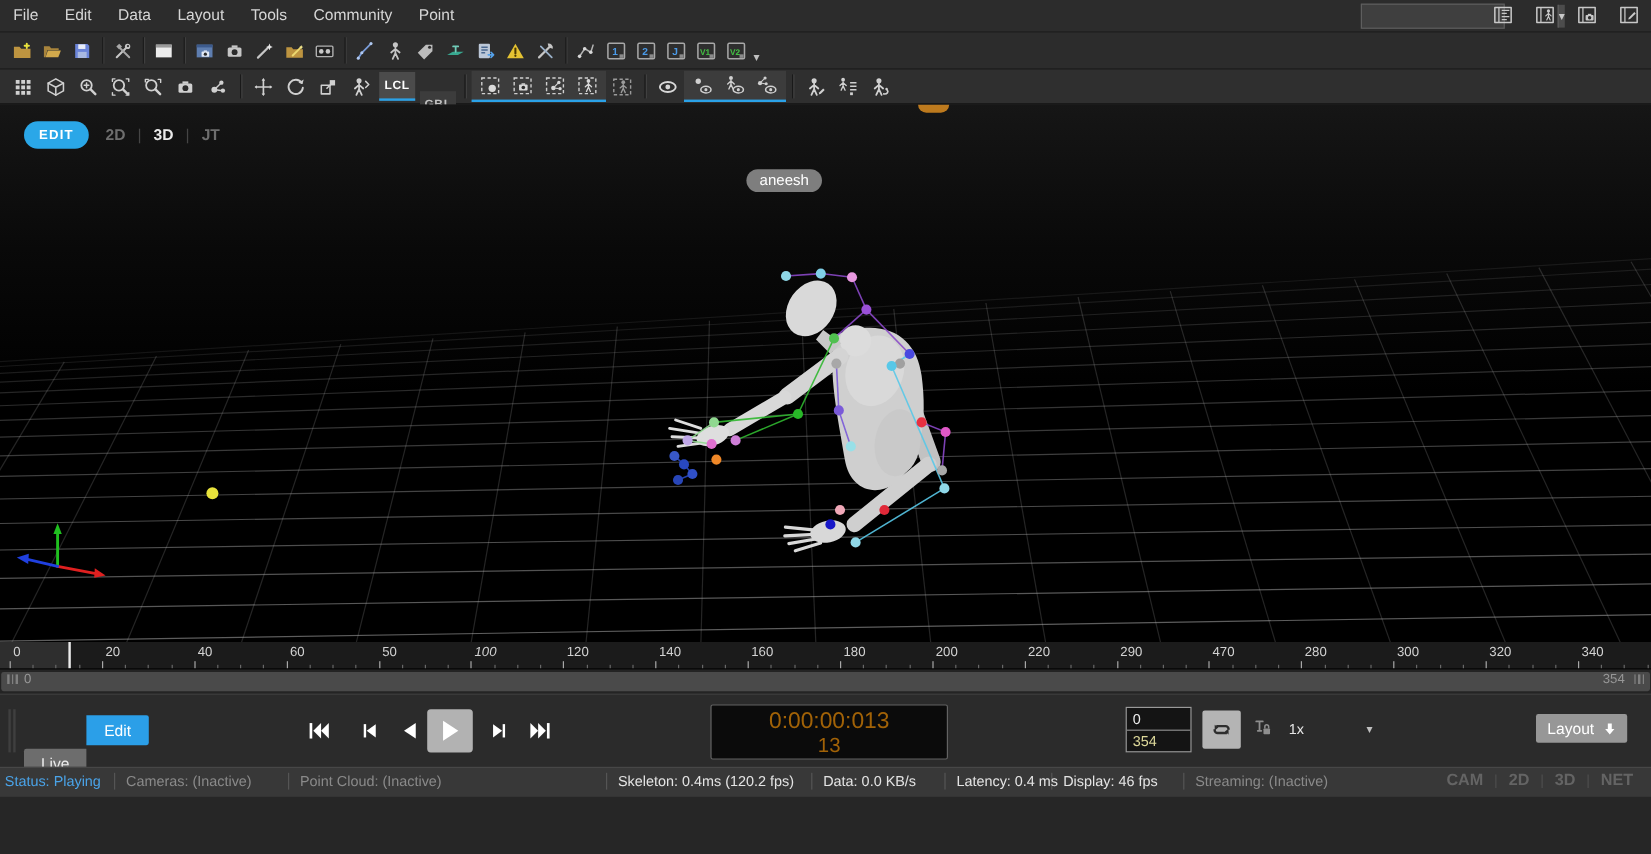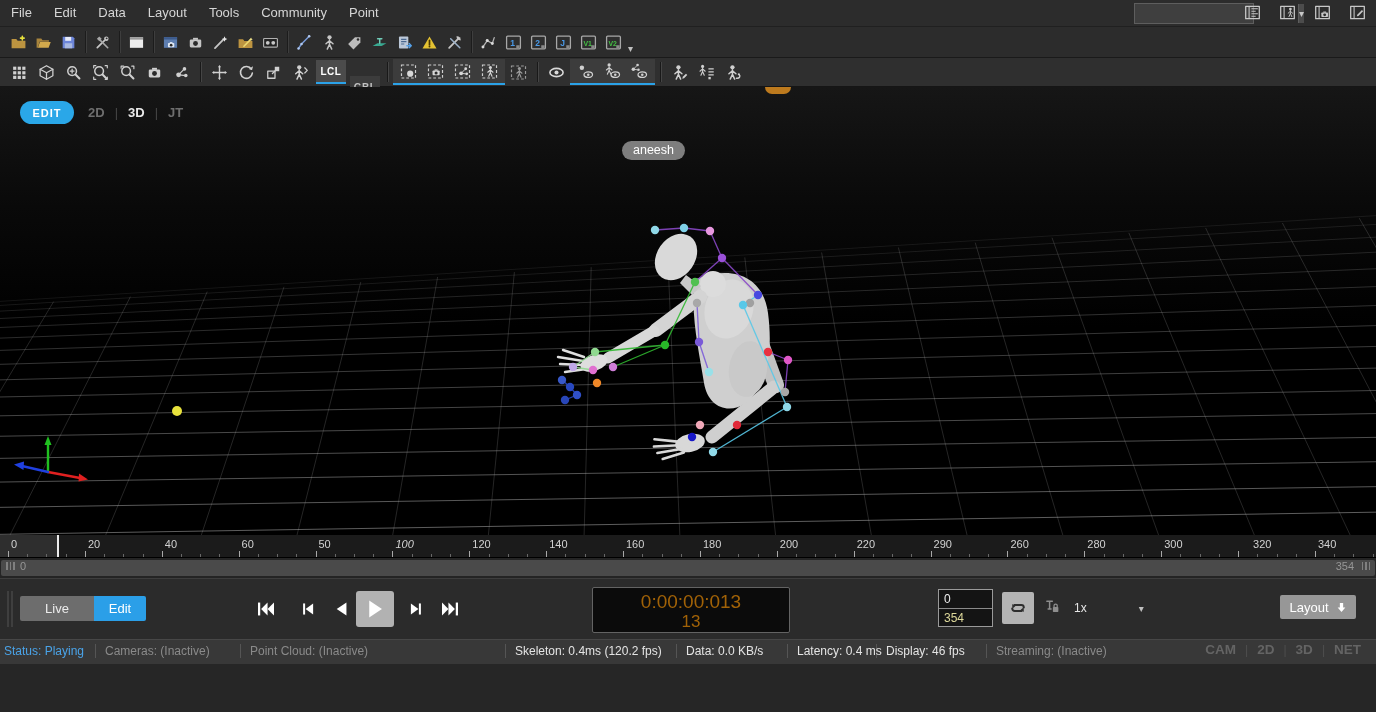--- a/index.html
+++ b/index.html
@@ -56,21 +56,21 @@
   .tl-track{position:absolute;left:1px;right:1px;top:2px;bottom:2px;background:#4a4a4a;border-radius:2px;}
   .grips{position:absolute;top:4px;display:flex;gap:2px;}
   .grips i{display:block;width:1.5px;height:8px;background:#808080;}
   .tl-num{position:absolute;top:2px;font-size:11px;color:#969696;}
 
   
   .transport{position:relative;height:60px;background:#2b2b2b;border-top:1px solid #3d3d3d;}
   .drag-handle{position:absolute;left:7px;top:12px;bottom:12px;display:flex;gap:2px;}
   .drag-handle i{display:block;width:2px;height:100%;background:#3f3f3f;}
   .live-edit{position:absolute;left:20px;top:17px;display:flex;}
-  .btn-live{width:74px;height:25px;background:#6d6d6d;color:#ececec;font-size:13px;display:flex;align-items:center;justify-content:center;border-radius:2px 0 0 2px;}
+  .btn-live{width:52px;height:25px;background:#6d6d6d;color:#ececec;font-size:13px;display:flex;align-items:center;justify-content:center;border-radius:2px 0 0 2px;margin-top:28px;}
   .btn-editmode{width:52px;height:25px;background:#2b9fe8;color:#fff;font-size:13px;display:flex;align-items:center;justify-content:center;border-radius:0 2px 2px 0;}
   .transport-btn{position:absolute;width:28px;height:24px;display:flex;align-items:center;justify-content:center;}
   .transport-btn.big{width:38px;height:36px;background:#b2b2b2;border-radius:3px;}
   .timecode{position:absolute;left:592px;top:8px;width:196px;height:44px;background:#0b0b0b;border:1px solid #636363;border-radius:2px;
     display:flex;flex-direction:column;align-items:center;justify-content:center;color:#a16207;}
   .tc-main{font-size:19px;line-height:22px;} .tc-frame{font-size:17px;line-height:17px;}
   .framebox{position:absolute;left:938px;top:10px;width:55px;height:38px;background:#141414;border:1px solid #9a9a9a;box-sizing:border-box;}
   .framebox .fr{height:18px;line-height:18px;font-size:12px;padding-left:5px;}
   .framebox .fr.top{border-bottom:1px solid #8a8a8a;color:#ececec;}
   .framebox .fr.bot{color:#ddd89a;}
@@ -730,36 +730,36 @@
       <span class="ticklabel" style="left: 856.7px;">220</span>
       <div class="tick" style="left: 872.9px; height: 3px; background: rgb(104, 104, 104);"></div>
       <div class="tick" style="left: 892.1px; height: 3px; background: rgb(104, 104, 104);"></div>
       <div class="tick" style="left: 911.3px; height: 3px; background: rgb(104, 104, 104);"></div>
       <div class="tick" style="left: 930.6px; height: 6px; background: rgb(168, 168, 168);"></div>
       <span class="ticklabel" style="left: 933.6px;">290</span>
       <div class="tick" style="left: 949.8px; height: 3px; background: rgb(104, 104, 104);"></div>
       <div class="tick" style="left: 969px; height: 3px; background: rgb(104, 104, 104);"></div>
       <div class="tick" style="left: 988.2px; height: 3px; background: rgb(104, 104, 104);"></div>
       <div class="tick" style="left: 1007.4px; height: 6px; background: rgb(168, 168, 168);"></div>
-      <span class="ticklabel" style="left: 1010.4px;">260</span>
+      <span class="ticklabel" style="left: 1010.4px;">470</span>
       <div class="tick" style="left: 1026.7px; height: 3px; background: rgb(104, 104, 104);"></div>
       <div class="tick" style="left: 1045.9px; height: 3px; background: rgb(104, 104, 104);"></div>
       <div class="tick" style="left: 1065.1px; height: 3px; background: rgb(104, 104, 104);"></div>
       <div class="tick" style="left: 1084.3px; height: 6px; background: rgb(168, 168, 168);"></div>
       <span class="ticklabel" style="left: 1087.3px;">280</span>
       <div class="tick" style="left: 1103.5px; height: 3px; background: rgb(104, 104, 104);"></div>
       <div class="tick" style="left: 1122.8px; height: 3px; background: rgb(104, 104, 104);"></div>
       <div class="tick" style="left: 1142px; height: 3px; background: rgb(104, 104, 104);"></div>
       <div class="tick" style="left: 1161.2px; height: 6px; background: rgb(168, 168, 168);"></div>
       <span class="ticklabel" style="left: 1164.2px;">300</span>
       <div class="tick" style="left: 1180.4px; height: 3px; background: rgb(104, 104, 104);"></div>
       <div class="tick" style="left: 1199.6px; height: 3px; background: rgb(104, 104, 104);"></div>
       <div class="tick" style="left: 1218.9px; height: 3px; background: rgb(104, 104, 104);"></div>
       <div class="tick" style="left: 1238.1px; height: 6px; background: rgb(168, 168, 168);"></div>
-      <span class="ticklabel" style="left: 1241.1px; margin-left: 12px;">320</span>
+      <span class="ticklabel" style="left: 1241.1px;">320</span>
       <div class="tick" style="left: 1257.3px; height: 3px; background: rgb(104, 104, 104);"></div>
       <div class="tick" style="left: 1276.5px; height: 3px; background: rgb(104, 104, 104);"></div>
       <div class="tick" style="left: 1295.7px; height: 3px; background: rgb(104, 104, 104);"></div>
       <div class="tick" style="left: 1315px; height: 6px; background: rgb(168, 168, 168);"></div>
       <span class="ticklabel" style="left: 1318px;">340</span>
       <div class="tick" style="left: 1334.2px; height: 3px; background: rgb(104, 104, 104);"></div>
       <div class="tick" style="left: 1353.4px; height: 3px; background: rgb(104, 104, 104);"></div>
       <div class="tick" style="left: 1372.6px; height: 3px; background: rgb(104, 104, 104);"></div>
       <div class="playhead" style="left: 57px;"></div>
     </div>

